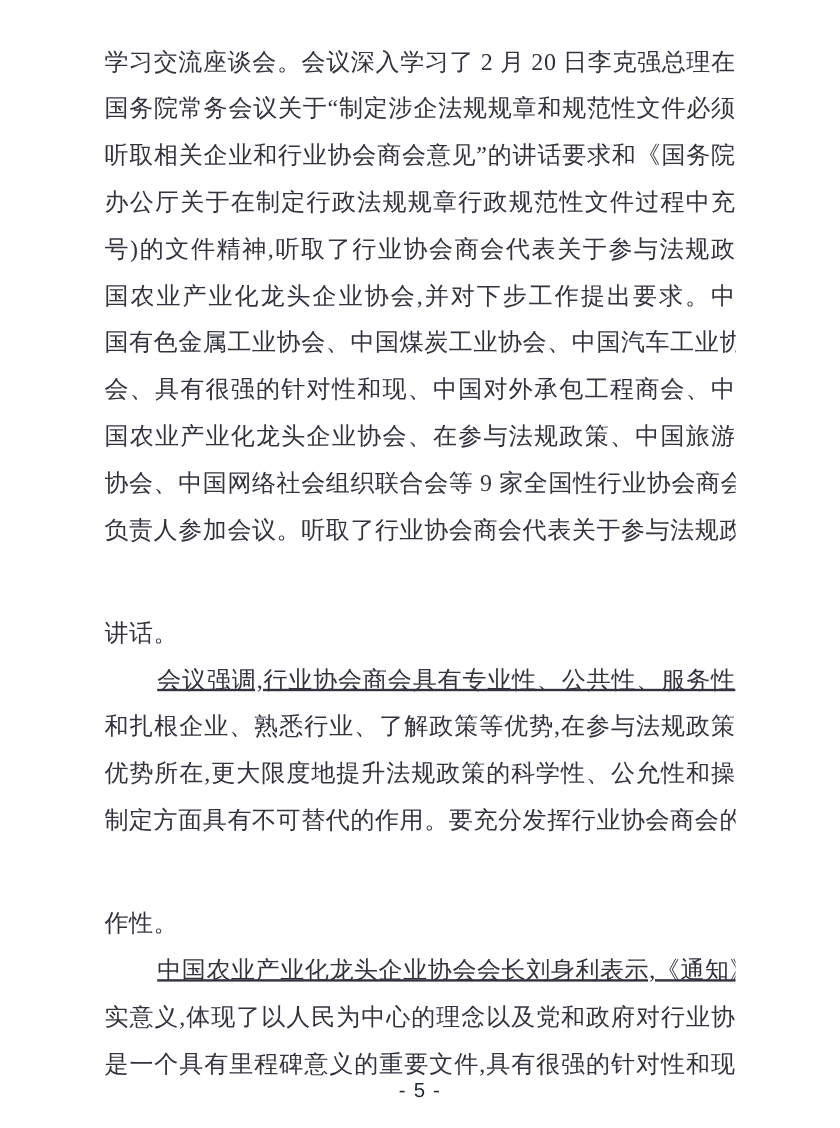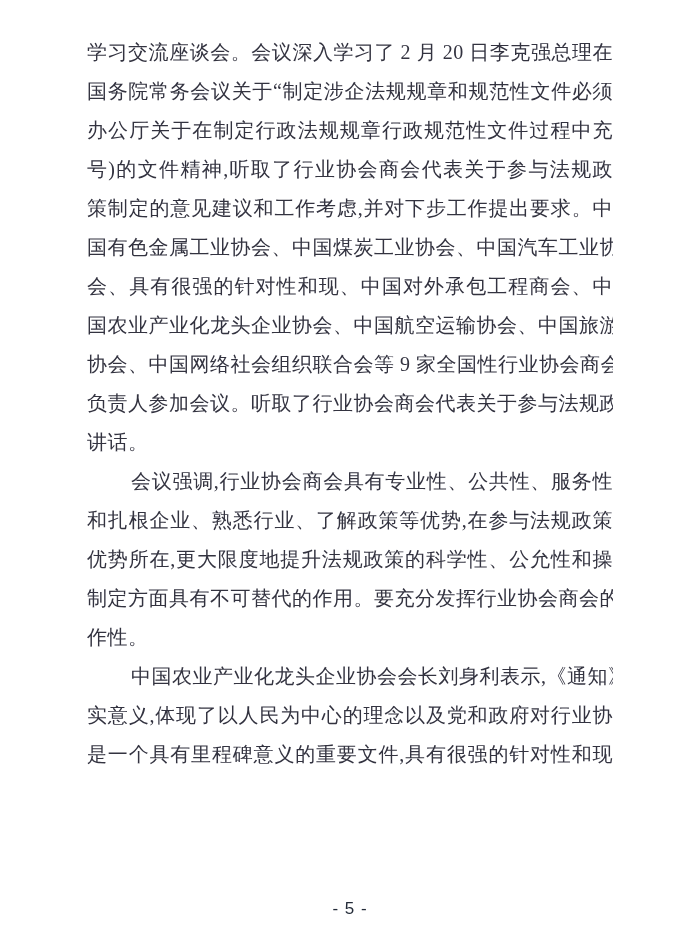--- a/index.html
+++ b/index.html
@@ -36,23 +36,25 @@
     white-space:pre;
     text-align:justify;
     text-align-last:justify;
     text-justify:inter-character;
     overflow:hidden;
     color:var(--text-color);
   }
   .line.no-justify{
     text-align:right;
     text-align-last:left;
+    margin-top:47px;
   }
   .line.indent{
     text-indent:44px;
+    text-decoration:underline;
   }
   .page-number{
     position:absolute;
     left:0;
     top:896px;
     width:700px;
     text-align:center;
     font-size:17px;
     line-height:26px;
     letter-spacing:1px;
@@ -60,26 +62,27 @@
     font-family:"Liberation Sans","DejaVu Sans",sans-serif;
   }
 </style>
 </head>
 <body>
 
 <div class="page">
   <div class="text-block">
       <div class="line">学习交流座谈会。会议深入学习了 2 月 20 日李克强总理在</div>
       <div class="line">国务院常务会议关于“制定涉企法规规章和规范性文件必须</div>
+      <div class="line">听取相关企业和行业协会商会意见”的讲话要求和《国务院</div>
       <div class="line">办公厅关于在制定行政法规规章行政规范性文件过程中充</div>
       <div class="line">号)的文件精神,听取了行业协会商会代表关于参与法规政</div>
-      <div class="line">策制定的意见建议和工作考虑,并对下步工作提出要求。中</div>
+      <div class="line">国农业产业化龙头企业协会,并对下步工作提出要求。中</div>
       <div class="line">国有色金属工业协会、中国煤炭工业协会、中国汽车工业协</div>
       <div class="line">会、具有很强的针对性和现、中国对外承包工程商会、中</div>
-      <div class="line">国农业产业化龙头企业协会、中国航空运输协会、中国旅游</div>
+      <div class="line">国农业产业化龙头企业协会、在参与法规政策、中国旅游</div>
       <div class="line">协会、中国网络社会组织联合会等 9 家全国性行业协会商会</div>
       <div class="line">负责人参加会议。听取了行业协会商会代表关于参与法规政</div>
       <div class="line no-justify">讲话。</div>
       <div class="line indent">会议强调,行业协会商会具有专业性、公共性、服务性</div>
       <div class="line">和扎根企业、熟悉行业、了解政策等优势,在参与法规政策</div>
       <div class="line">优势所在,更大限度地提升法规政策的科学性、公允性和操</div>
       <div class="line">制定方面具有不可替代的作用。要充分发挥行业协会商会的</div>
       <div class="line no-justify">作性。</div>
       <div class="line indent">中国农业产业化龙头企业协会会长刘身利表示,《通知》</div>
       <div class="line">实意义,体现了以人民为中心的理念以及党和政府对行业协</div>

